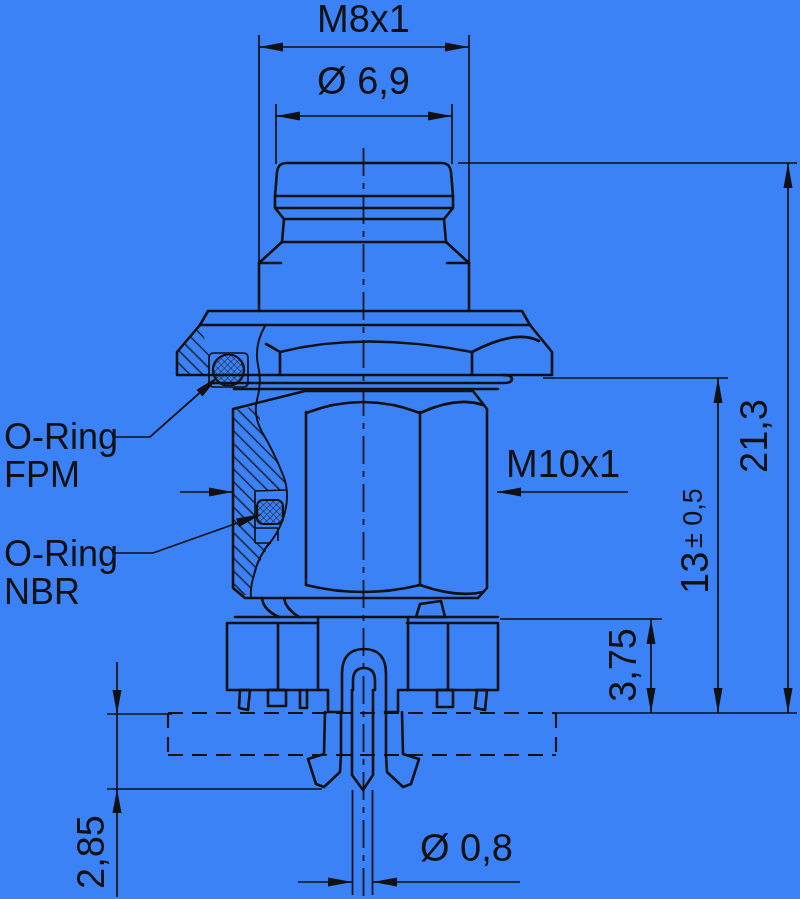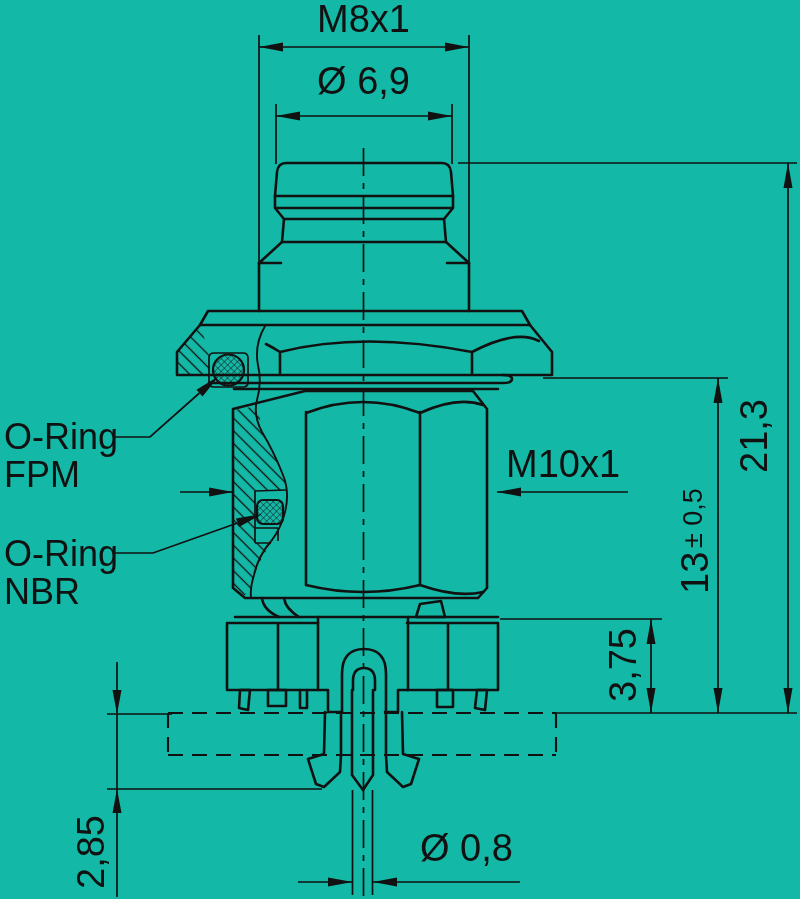--- a/index.html
+++ b/index.html
@@ -1,16 +1,16 @@
 <!DOCTYPE html>
 <html><head>
 <meta charset="utf-8">
 <style>
   html,body{margin:0;padding:0;background:#fff;}
-  .stage{width:800px;height:899px;position:relative;background:#14b8a6;overflow:hidden;}
+  .stage{width:800px;height:899px;position:relative;background:#3b82f6;overflow:hidden;}
   svg{display:block;}
   text{font-family:"Liberation Sans","DejaVu Sans",sans-serif;fill:#111;}
   .outline{stroke:#111;stroke-width:2.6;fill:none;stroke-linejoin:round;stroke-linecap:round;}
   .thin{stroke:#111;stroke-width:1.7;fill:none;stroke-linecap:butt;}
   .dashline{stroke:#111;stroke-width:2.1;fill:none;stroke-dasharray:15 9;}
   .cline{stroke:#111;stroke-width:1.7;fill:none;stroke-dasharray:28 7 6 7;}
   .arrow{fill:#111;stroke:none;}
   .breakline{stroke:#111;stroke-width:1.9;fill:none;stroke-linecap:round;}
   .hatched{fill:url(#hatch);stroke:none;}
   .oring{fill:url(#xhatch);stroke:#111;stroke-width:2.2;}

